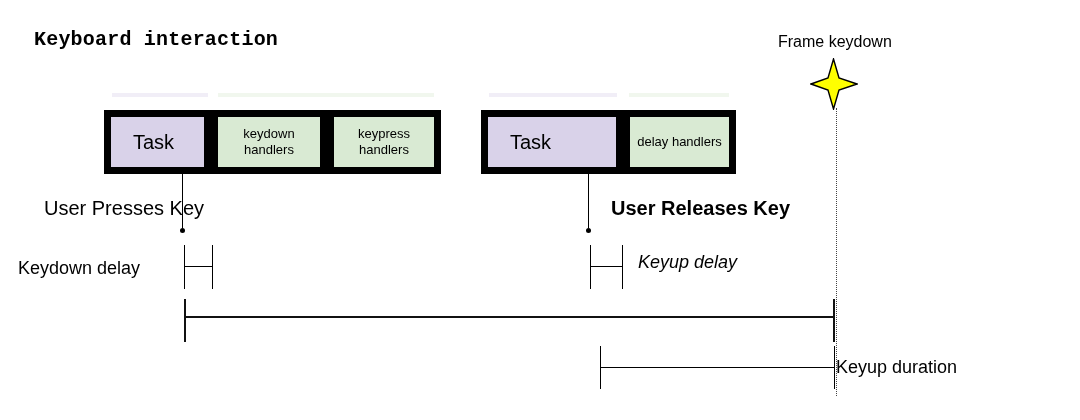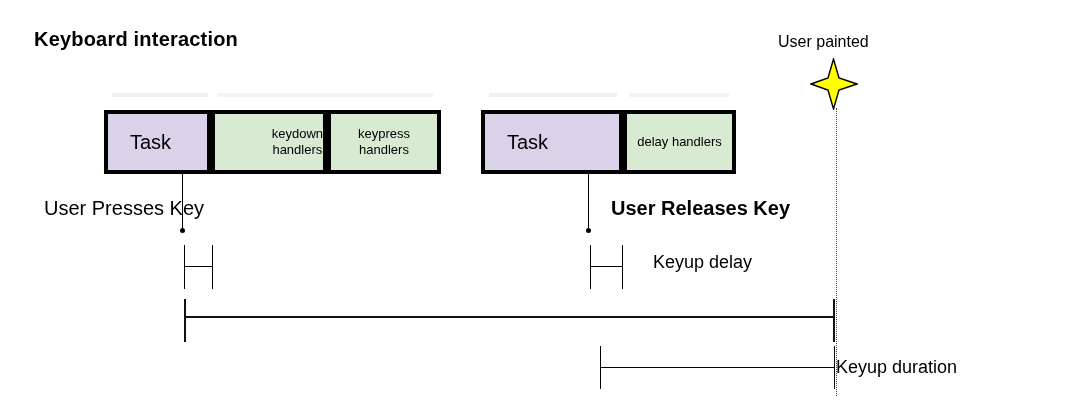--- a/index.html
+++ b/index.html
@@ -1,32 +1,32 @@
 <!DOCTYPE html>
 <html><head>
 <meta charset="utf-8">
 <style>
   html,body{margin:0;padding:0;background:#fff;}
   .canvas{
     position:relative;width:1080px;height:420px;background:#ffffff;overflow:hidden;
     font-family:"Liberation Sans","DejaVu Sans",sans-serif;color:#000;
   }
   .abs{position:absolute;}
-  .title{left:34px;top:28px;font-size:20px;font-weight:bold;letter-spacing:.2px;}
+  .title{left:34px;top:28px;font-size:20px;font-weight:bold;letter-spacing:.2px;font-family:Liberation Mono, monospace;}
   .frame-label{left:778px;top:33px;font-size:16px;}
   .star{left:810px;top:58px;width:48px;height:52px;}
   .dotted-line{left:836px;top:108px;height:288px;width:0;border-left:1px dotted #444;}
 
   .bar{display:flex;top:110px;height:64px;}
   .bar1{left:104px;}
   .bar2{left:481px;}
-  .seg{box-sizing:border-box;border:4px solid #000000;height:64px;display:flex;align-items:center;justify-content:center;}
+  .seg{box-sizing:border-box;border:7px solid #000000;height:64px;display:flex;align-items:center;justify-content:center;}
   .seg.task{justify-content:flex-start;padding-left:22px;font-size:20px;}
   .seg.handler{font-size:13px;text-align:center;white-space:pre-line;line-height:1.25;}
-  .w-task1{width:107px;} .w-kd{width:116px;justify-content:flex-end;} .w-kp{width:114px;}
+  .w-task1{width:107px;} .w-kd{width:116px;} .w-kp{width:114px;}
   .w-task2{width:142px;} .w-ku{width:113px;}
   .ghost{top:93px;height:4px;opacity:.38;}
 
   .vline{width:1px;background:#000;}
   .drop{top:174px;height:54px;}
   .dot{width:5px;height:5px;border-radius:50%;background:#000;top:228px;}
   .evt-label{font-size:20px;}
 
   .tick{width:1px;background:#000;top:245px;height:44px;}
   .bracket-bar{height:1px;background:#000;top:266px;}
@@ -39,21 +39,21 @@
   .dur-label-bold{left:849px;top:300px;width:185px;font-size:18px;font-weight:bold;line-height:24px;}
   .dur-label{left:836px;top:357px;font-size:18px;}
 </style>
 </head>
 <body>
 
 <div class="canvas">
 
   <div class="abs title">Keyboard interaction</div>
 
-  <div class="abs frame-label">User painted</div>
+  <div class="abs frame-label">Frame keydown</div>
   <svg class="abs star" viewBox="0 0 48 52">
     <polygon points="23.5,1 29,20 47,26 29,32 23.5,51 18,32 1,26 18,20" stroke="#000" stroke-width="1.4" stroke-linejoin="miter" fill="#ffff00"></polygon>
   </svg>
   <div class="abs dotted-line"></div>
 
   <div class="abs ghost" style="left: 112px; width: 96px; background: rgb(217, 210, 233);"></div>
   <div class="abs ghost" style="left: 218px; width: 216px; background: rgb(217, 234, 211);"></div>
   <div class="abs ghost" style="left: 489px; width: 128px; background: rgb(217, 210, 233);"></div>
   <div class="abs ghost" style="left: 629px; width: 100px; background: rgb(217, 234, 211);"></div>
 
@@ -84,25 +84,26 @@
   <div class="abs dot" style="left:180px;"></div>
   <div class="abs evt-label" style="left:44px;top:197px;">User Presses Key</div>
 
   <div class="abs vline drop" style="left:588px;"></div>
   <div class="abs dot" style="left:586px;"></div>
   <div class="abs evt-label" style="left:611px;top:197px;font-weight:bold;">User Releases Key</div>
 
   <div class="abs tick" style="left:184px;"></div>
   <div class="abs tick" style="left:212px;"></div>
   <div class="abs bracket-bar" style="left:184px;width:29px;"></div>
+  <div class="abs delay-label" style="left:18px;top:258px;">Keydown delay</div>
 
   <div class="abs tick" style="left:590px;"></div>
   <div class="abs tick" style="left:622px;"></div>
   <div class="abs bracket-bar" style="left:590px;width:33px;"></div>
-  <div class="abs delay-label" style="left:653px;top:252px;">Keyup delay</div>
+  <div class="abs delay-label" style="left:638px;top:252px;font-style:italic;">Keyup delay</div>
 
   <div class="abs dur-line-thick" style="left:185px;width:650px;"></div>
   <div class="abs dur-tick-thick" style="left:184px;"></div>
   <div class="abs dur-tick-thick" style="left:833px;"></div>
 
   <div class="abs dur-line-thin" style="left:601px;width:234px;"></div>
   <div class="abs dur-tick-thin" style="left:600px;"></div>
   <div class="abs dur-tick-thin" style="left:834px;"></div>
   <div class="abs dur-label">Keyup duration</div>
 

